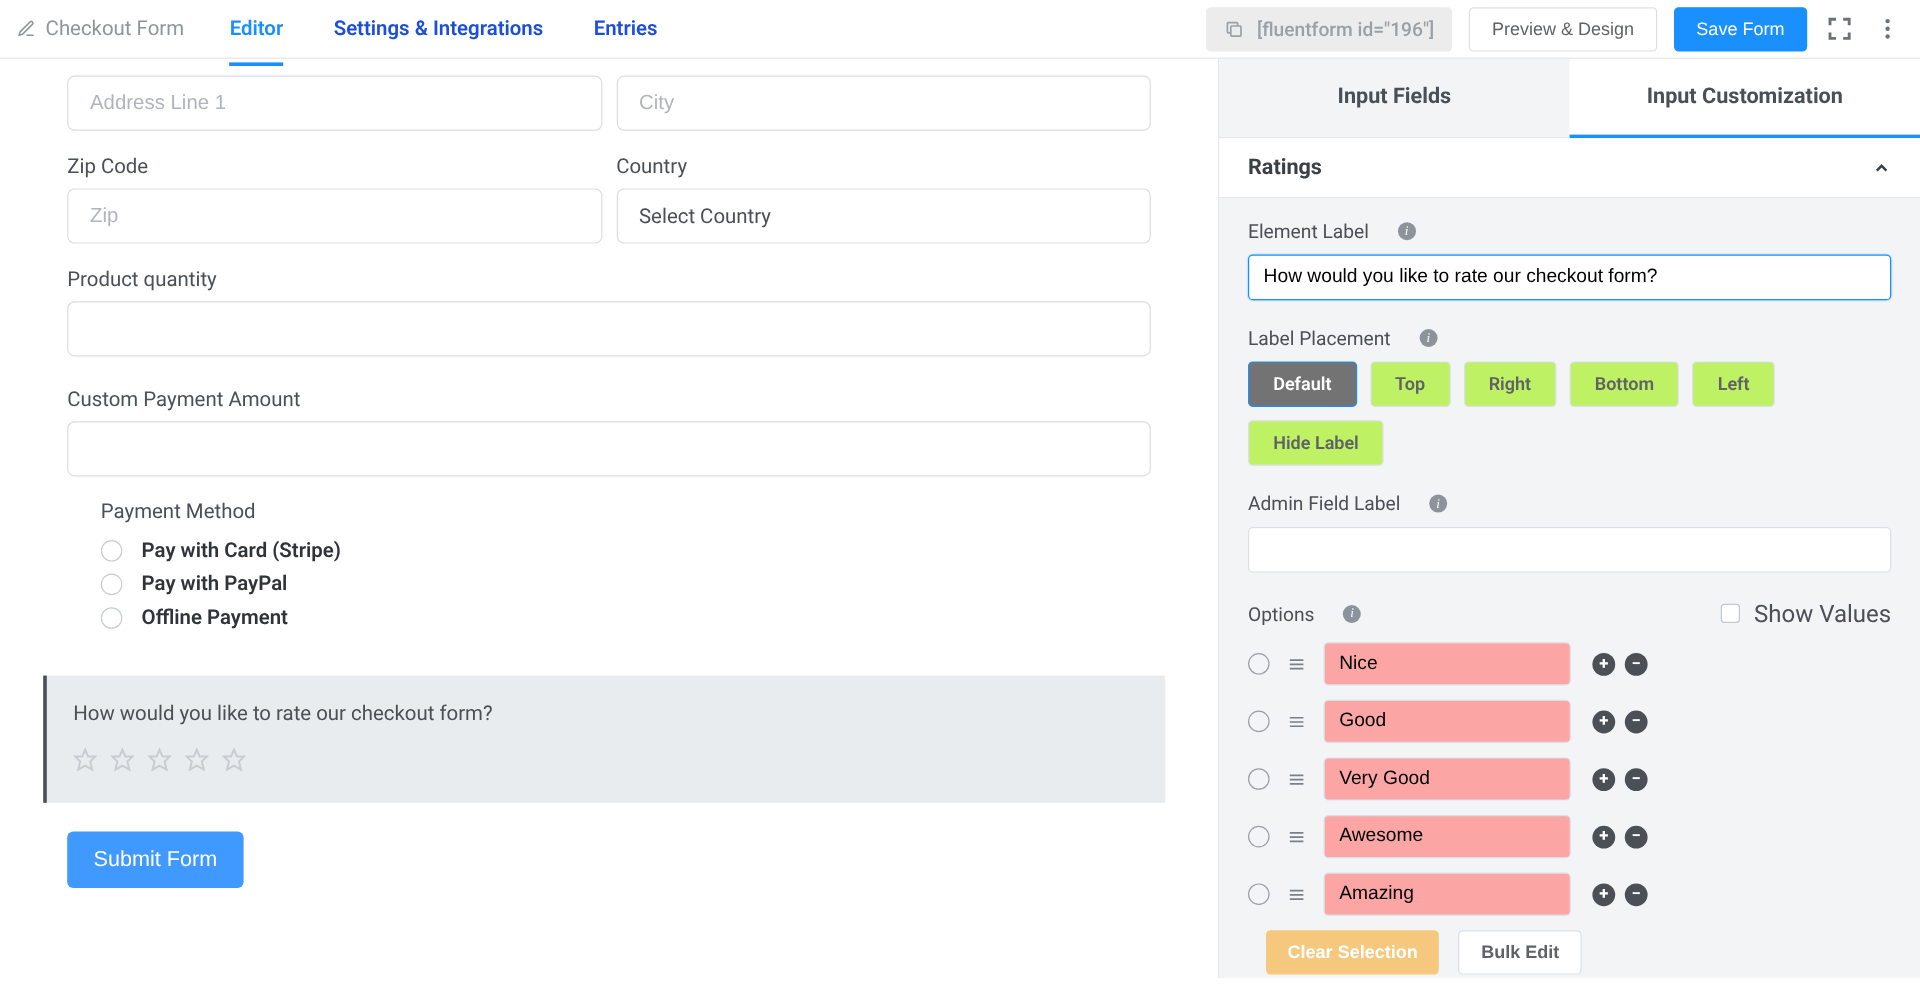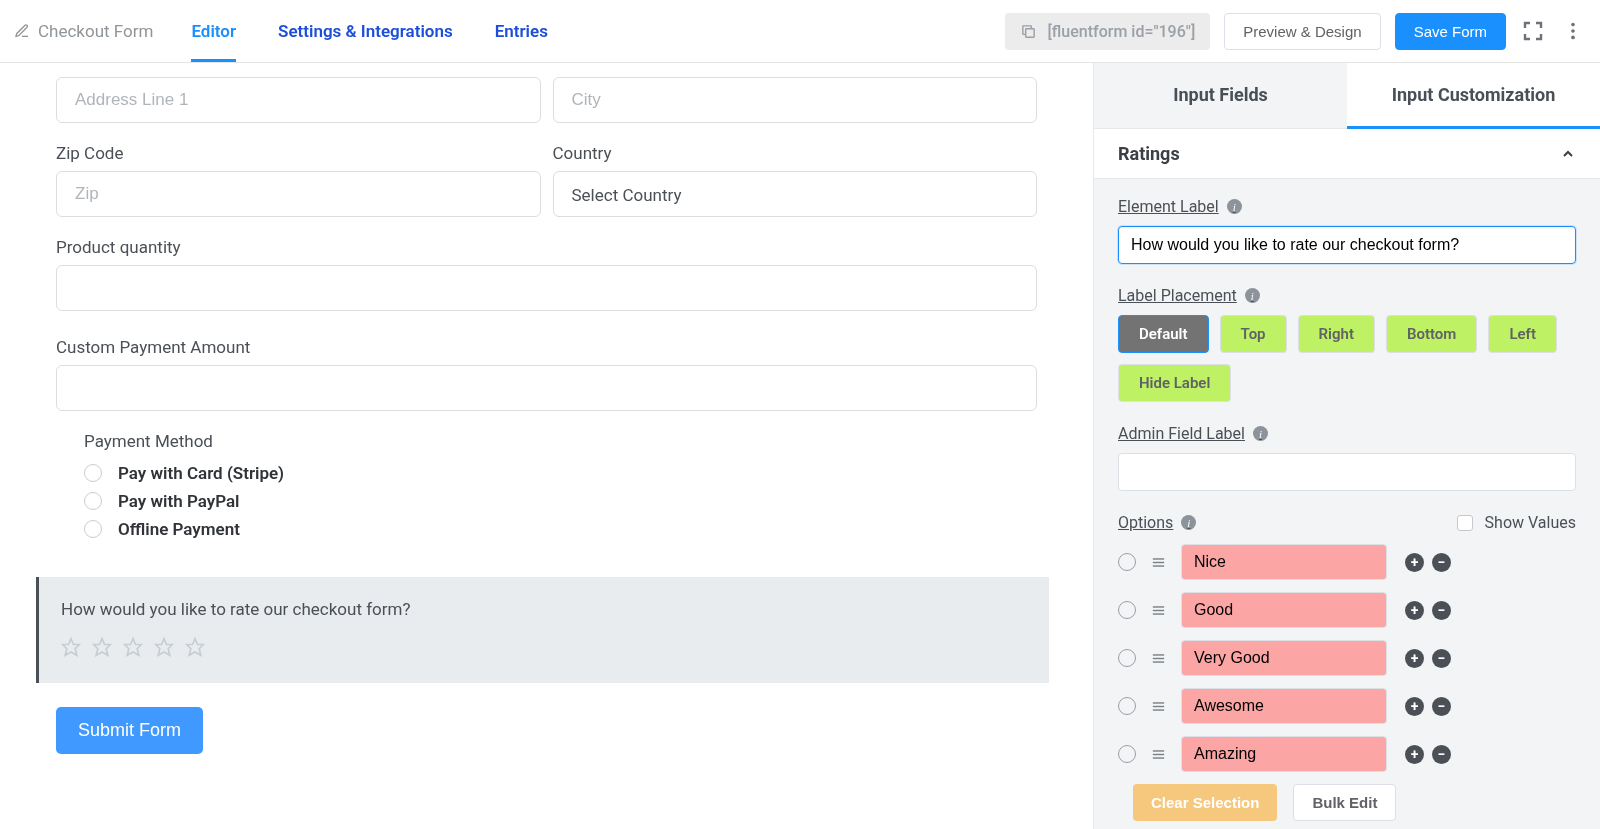--- a/index.html
+++ b/index.html
@@ -12,21 +12,21 @@
       font-size: 15px;
       color: #333;
       background: #fff;
       overflow: hidden;
     }
     .top-bar {
       display: flex;
       align-items: center;
       justify-content: space-between;
       padding: 0 14px;
-      height: 63px;
+      height: 49px;
       border-bottom: 1px solid #e5e5e5;
     }
     .top-left {
       display: flex;
       align-items: center;
       gap: 28px;
     }
     .breadcrumb-title {
       display: flex;
       align-items: center;
@@ -139,21 +139,21 @@
       color: #fff;
       border: none;
       padding: 13px 22px;
       border-radius: 5px;
       font-size: 18px;
       cursor: pointer;
     }
 
     
     .side-panel {
-      width: 507px;
+      width: 585px;
       background: #f2f4f6;
       border-left: 1px solid #e5e7ea;
       overflow-y: auto;
       display: flex;
       flex-direction: column;
     }
     .side-tabs {
       display: flex;
       background: #f2f4f6;
     }
@@ -176,23 +176,22 @@
       background: #fff;
       border-bottom: 1px solid #e5e7ea;
       padding: 14px 24px;
       display: flex; justify-content: space-between; align-items: center;
     }
     .panel-section-title { font-size: 18px; font-weight: 700; color: #3b4047; }
     .panel-body { padding: 18px 24px 30px; }
     .panel-field { margin-bottom: 22px; }
     .panel-label {
       font-size: 16px; color: #4b5056;
-      display: flex; align-items: center; gap: 8px;
+      display: flex; align-items: center; gap: 24px;
       margin-bottom: 10px;
-      text-decoration: underline;
     }
     .info-ic {
       width: 15px; height: 15px;
       background: #8d939a; color: #fff;
       border-radius: 50%;
       display: inline-flex; align-items: center; justify-content: center;
       font-size: 11px; font-style: italic; font-family: Georgia, serif;
     }
     .panel-input {
       width: 100%;
@@ -218,21 +217,21 @@
       font-size: 15px;
       color: #606266;
       cursor: pointer;
       font-weight: 600;
     }
     .seg.active { background: #737373; border-color: #1a90ff; color: #fff; }
     .opt-header {
       display: flex; justify-content: space-between; align-items: center;
       margin-bottom: 12px;
     }
-    .show-values { display: flex; align-items: center; gap: 12px; font-size: 16px; color: #4b5056;}
+    .show-values { display: flex; align-items: center; gap: 12px; font-size: 20px; color: #4b5056;}
     .show-values .cb {
       width: 16px; height: 16px; border: 1px solid #c4c9cf; border-radius: 3px; background: #fff;
     }
     .opt-row {
       display: flex; align-items: center; gap: 14px;
       margin-bottom: 12px;
     }
     .opt-radio {
       width: 18px; height: 18px; border: 1.5px solid #9aa0a6; border-radius: 50%; flex-shrink:0;
     }

